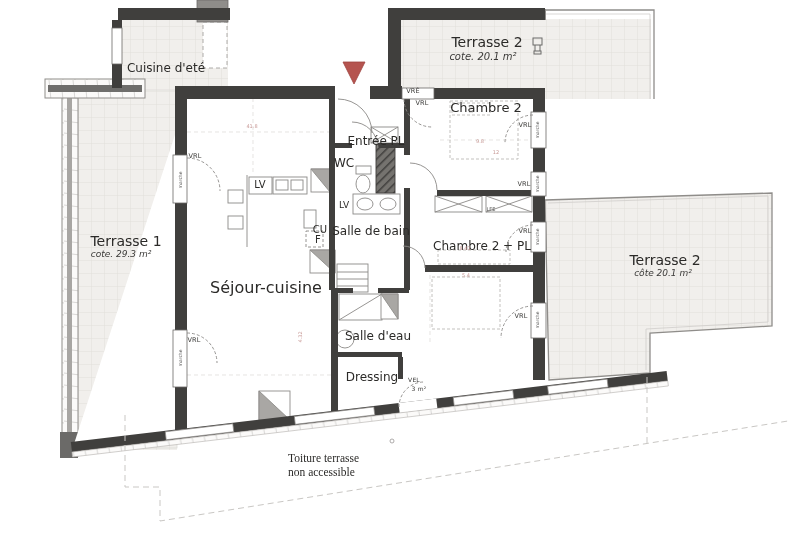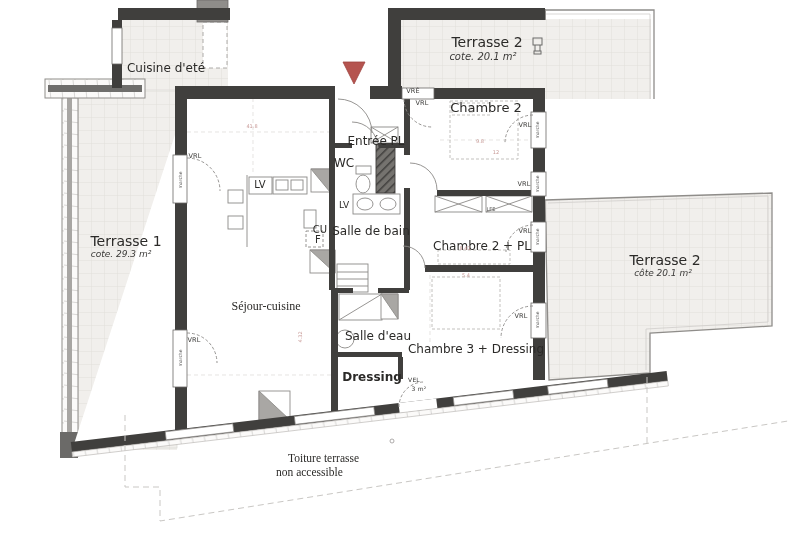--- a/index.html
+++ b/index.html
@@ -226,24 +226,23 @@
 
   <div class="lbl" style="left:665px;top:260px;font-size:14px;">Terrasse 2</div>
   <div class="lbl area" style="left:663px;top:274px;font-size:9px;">côte 20.1 m²</div>
 
   <div class="lbl" style="left:376px;top:116px;font-size:12px;margin-top:25px;">Entrée PL</div>
   <div class="lbl" style="left:486px;top:108px;font-size:13px;">Chambre 2</div>
   <div class="lbl" style="left:344px;top:163px;font-size:12px;">WC</div>
   <div class="lbl" style="left:344px;top:206px;font-size:9px;">LV</div>
   <div class="lbl" style="left:371px;top:231px;font-size:12px;">Salle de bain</div>
   <div class="lbl" style="left:482px;top:246px;font-size:12px;">Chambre 2 + PL</div>
-  <div class="lbl" style="left:266px;top:306px;font-size:12px;font-family:Liberation Serif, serif;">Séjour-cuisine</div>
+  <div class="lbl" style="left:266px;top:288px;font-size:16px;">Séjour-cuisine</div>
   <div class="lbl" style="left:378px;top:336px;font-size:12px;">Salle d'eau</div>
-  <div class="lbl" style="left:476px;top:349px;font-size:12px;">Chambre 3 + Dressing</div>
-  <div class="lbl" style="left:372px;top:377px;font-size:12px;font-weight:bold;">Dressing</div>
+  <div class="lbl" style="left:372px;top:377px;font-size:12px;">Dressing</div>
 
   <div class="lbl" style="left:260px;top:185px;font-size:10px;">LV</div>
   <div class="lbl" style="left:320px;top:218px;font-size:10px;margin-top:12px;">CU</div>
   <div class="lbl" style="left:318px;top:240px;font-size:10px;">F</div>
   <div class="lbl tiny" style="left:491px;top:210px;font-size:5px;">LFE</div>
 
   <div class="lbl mark" style="left:413px;top:91px;font-size:6.5px;">VRÉ</div>
   <div class="lbl mark" style="left:422px;top:103px;font-size:6.5px;">VRL</div>
   <div class="lbl mark" style="left:195px;top:156px;font-size:6.5px;">VRL</div>
   <div class="lbl mark" style="left:194px;top:340px;font-size:6.5px;">VRL</div>
@@ -262,16 +261,16 @@
   <div class="lbl vert tiny" style="left:538px;top:320px;font-size:4.5px;">marche</div>
 
   <div class="lbl dim" style="left:252px;top:127px;font-size:5px;">41.8</div>
   <div class="lbl dim" style="left:480px;top:142px;font-size:5px;">9.8</div>
   <div class="lbl dim" style="left:496px;top:153px;font-size:5px;">12</div>
   <div class="lbl dim" style="left:465px;top:249px;font-size:5px;">8.41</div>
   <div class="lbl dim" style="left:466px;top:276px;font-size:5px;">5.4</div>
   <div class="lbl dim vert" style="left:301px;top:337px;font-size:5px;">4.32</div>
 
   <div class="lbl left-align" style="left:288px;top:458px;font-size:11.5px;">Toiture terrasse</div>
-  <div class="lbl left-align" style="left:276px;top:472px;font-size:11.5px;">non accessible</div>
+  <div class="lbl left-align" style="left:288px;top:472px;font-size:11.5px;">non accessible</div>
 </div>
 
 </div>
 
 </body></html>

